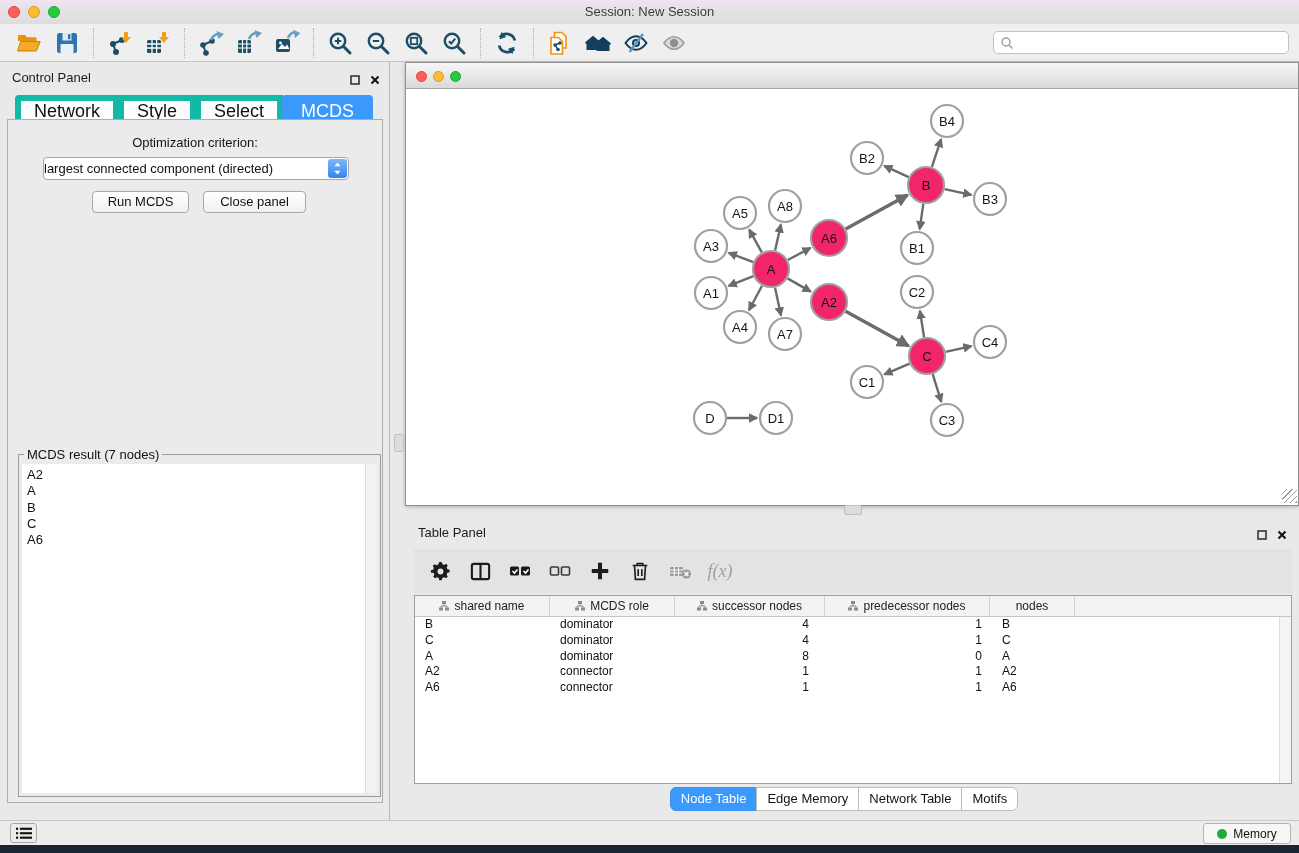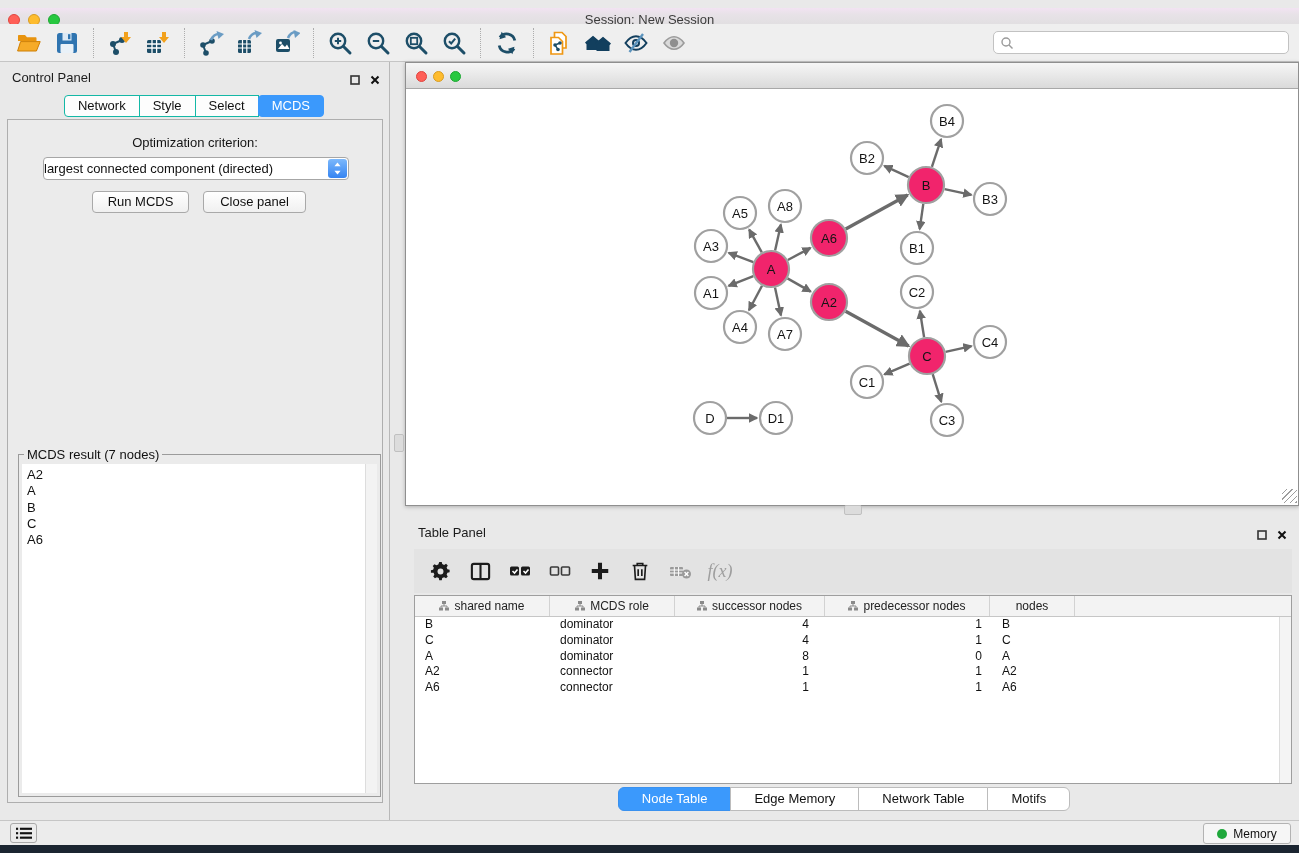--- a/index.html
+++ b/index.html
@@ -1,19 +1,19 @@
 <!DOCTYPE html>
 <html><head>
 <meta charset="utf-8">
 <style>
   html,body{margin:0;padding:0}
   body{position:relative;width:1299px;height:853px;overflow:hidden;background:#e9e9e9;
        font-family:"Liberation Sans",sans-serif;-webkit-font-smoothing:antialiased}
   
-  .titlebar{position:absolute;left:0;top:8px;width:100%;height:28px;
+  .titlebar{position:absolute;left:0;top:0;width:100%;height:28px;
     background:linear-gradient(#f2e3f2,#e7e2e7 25%,#dcdcdc);border-bottom:1px solid #b9b9b9;box-sizing:border-box}
   .tb-title{position:absolute;width:100%;text-align:center;top:4px;font-size:13px;color:#3c3c3c}
   .lights{position:absolute;left:8px;top:6px;display:flex;gap:8px}
   .light{width:12px;height:12px;border-radius:50%;box-sizing:border-box}
   .l-red{background:#ff5f57;border:1px solid #e0443e}
   .l-yellow{background:#febc2e;border:1px solid #d89c21}
   .l-green{background:#28c840;border:1px solid #1ea733}
   
   .toolbar{position:absolute;left:0;top:24px;width:100%;height:38px;background:#efefef;
     border-bottom:1px solid #c5c5c5;display:flex;align-items:center;padding:0 10px;box-sizing:border-box}
@@ -21,22 +21,22 @@
   .tsep{width:0;height:30px;border-left:1px dotted #adadad;margin:0 7px;flex:0 0 auto}
   .search{margin-left:auto;width:296px;height:23px;background:#fff;border:1px solid #c2c2c2;
     border-radius:5px;display:flex;align-items:center;padding:0 6px;box-sizing:border-box;flex:0 0 auto}
   .search input{border:none;outline:none;flex:1;font-size:12px;background:transparent;font-family:inherit}
   
   .control-panel{position:absolute;left:0;top:62px;width:390px;height:758px;background:#e9e9e9;
     border-right:1px solid #b8b8b8;box-sizing:border-box}
   .cp-header{position:absolute;top:8px;left:12px;font-size:13px;color:#1c1c1c}
   .panel-controls{position:absolute;top:9px;right:9px;display:flex;gap:10px;align-items:center}
   .cp-tabs{position:absolute;top:33px;left:0;width:100%;display:flex;justify-content:center}
-  .cp-tab{height:20px;line-height:20px;padding:0 13px;font-size:13px;background:#fdfdfd;
-    border:1px solid #14b8a6;margin-left:-1px;color:#111;cursor:default}
+  .cp-tab{height:20px;line-height:20px;padding:0 13px;font-size:18px;background:#fdfdfd;
+    border:6px solid #14b8a6;margin-left:-1px;color:#111;cursor:default}
   .cp-tab:first-child{border-radius:4px 0 0 4px}
   .cp-tab.active{background:#3b99fc;color:#fff;border-color:#3b99fc;border-radius:4px}
   .cp-box{position:absolute;left:7px;right:6px;top:57px;bottom:17px;border:1px solid #aeaeae;background:#ebebeb}
   .opt-label{position:absolute;top:15px;width:100%;text-align:center;font-size:13px;color:#141414}
   .dropdown{position:absolute;left:35px;right:33px;top:37px;height:23px;background:#fff;
     border:1px solid #a6a6a6;border-radius:4px;display:flex;align-items:center;box-sizing:border-box}
   .dropdown .val{flex:1;font-size:13px;color:#111;white-space:nowrap;overflow:hidden}
   .stepper{width:19px;height:19px;margin-right:1px;border-radius:3px;
     background:linear-gradient(#7cb8fb,#3584f2);display:flex;align-items:center;justify-content:center;flex:0 0 auto}
   .pbtn{position:absolute;top:71px;height:22px;border:1px solid #a9a9a9;border-radius:4px;
@@ -71,21 +71,21 @@
   .fx{font-family:"Liberation Serif",serif;font-style:italic;color:#9e9e9e;font-size:18px}
   .tp-table{position:absolute;left:24px;right:7px;top:77px;height:189px;background:#fff;
     border:1px solid #9e9e9e;box-sizing:border-box;overflow:hidden}
   .thead{display:flex;height:21px;background:#f3f3f3;border-bottom:1px solid #c6c6c6;box-sizing:border-box}
   .th{position:relative;border-right:1px solid #d2d2d2;font-size:12px;color:#222;display:flex;
       align-items:center;justify-content:center;gap:5px;box-sizing:border-box;flex:0 0 auto}
   .trow{display:flex;height:15.8px;font-size:12px;color:#111}
   .td{box-sizing:border-box;white-space:nowrap;flex:0 0 auto;padding-top:1px}
   .tp-scroll{position:absolute;right:0;top:21px;bottom:0;width:11px;background:#f4f4f4;border-left:1px solid #dcdcdc}
   .tp-tabs{position:absolute;left:0;width:100%;bottom:9px;display:flex;justify-content:center}
-  .tp-tab{height:22px;line-height:22px;padding:0 23px;font-size:13px;background:#fff;
+  .tp-tab{height:22px;line-height:22px;padding:0 10px;font-size:13px;background:#fff;
     border:1px solid #bcbcbc;margin-left:-1px;color:#111}
   .tp-tab:first-child{border-radius:6px 0 0 6px}
   .tp-tab:last-child{border-radius:0 6px 6px 0}
   .tp-tab.active{background:#3b99fc;color:#fff;border-color:#3a91ef}
   
   .statusbar{position:absolute;left:0;right:0;top:820px;height:25px;background:#ececec;border-top:1px solid #c6c6c6;box-sizing:border-box}
   .list-btn{position:absolute;left:10px;top:2px;width:27px;height:20px;border:1px solid #a9a9a9;
     border-radius:3px;display:flex;align-items:center;justify-content:center;background:#ececec;box-sizing:border-box}
   .mem-btn{position:absolute;right:8px;top:2px;width:88px;height:21px;border:1px solid #b3b3b3;border-radius:3px;
     background:#f6f6f6;display:flex;align-items:center;justify-content:center;gap:6px;font-size:12px;color:#111;box-sizing:border-box}

